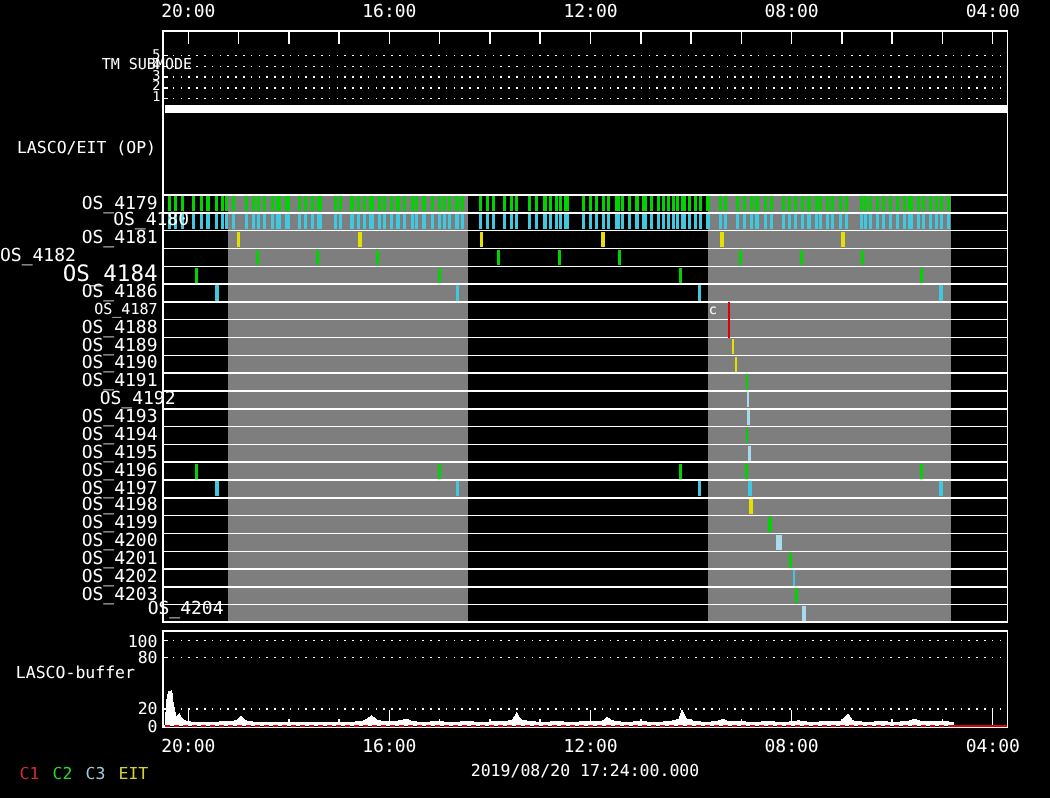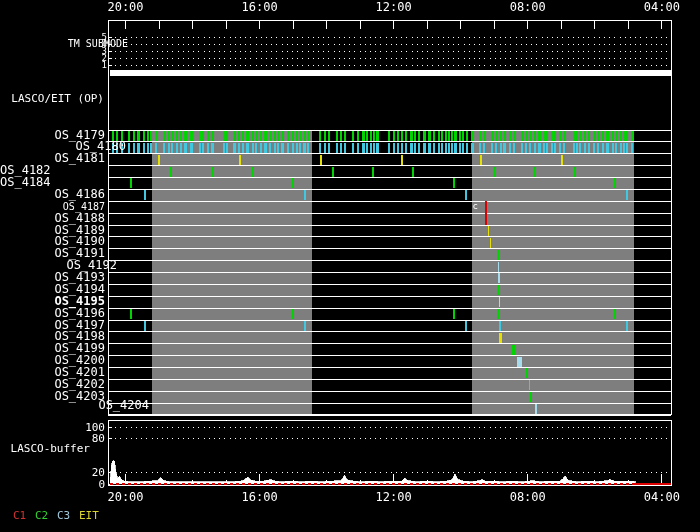--- a/index.html
+++ b/index.html
@@ -382,31 +382,31 @@
       <div class="axlab" style="position: absolute; left: 368.66px; top: 2px; width: 50px; text-align: center; font-size: 12px; line-height: 11px;">12:00</div>
       <div class="axlab" style="position: absolute; left: 368.66px; top: 492px; width: 50px; text-align: center; font-size: 12px; line-height: 11px;">12:00</div>
       <div class="axlab" style="position: absolute; left: 502.74px; top: 2px; width: 50px; text-align: center; font-size: 12px; line-height: 11px;">08:00</div>
       <div class="axlab" style="position: absolute; left: 502.74px; top: 492px; width: 50px; text-align: center; font-size: 12px; line-height: 11px;">08:00</div>
       <div class="axlab" style="position: absolute; left: 636.82px; top: 2px; width: 50px; text-align: center; font-size: 12px; line-height: 11px;">04:00</div>
       <div class="axlab" style="position: absolute; left: 636.82px; top: 492px; width: 50px; text-align: center; font-size: 12px; line-height: 11px;">04:00</div>
       <div style="position: absolute; left: 0px; top: 129.5px; width: 105px; text-align: right; font-size: 12px; line-height: 11.875px;">OS_4179</div>
       <div style="position: absolute; left: 0px; top: 141.375px; width: 105px; text-align: right; font-size: 12px; line-height: 11.875px; margin-left: 21px;">OS_4180</div>
       <div style="position: absolute; left: 0px; top: 153.25px; width: 105px; text-align: right; font-size: 12px; line-height: 11.875px;">OS_4181</div>
       <div style="position: absolute; left: 0px; top: 165.125px; width: 105px; text-align: left; font-size: 12px; line-height: 11.875px;">OS_4182</div>
-      <div style="position: absolute; left: 0px; top: 177px; width: 105px; text-align: left; font-size: 12px; line-height: 11.875px;">OS_4184</div>
+      <div style="position: absolute; left: 0px; top: 177px; width: 105px; text-align: right; font-size: 15px; line-height: 11.875px;">OS_4184</div>
       <div style="position: absolute; left: 0px; top: 188.875px; width: 105px; text-align: right; font-size: 12px; line-height: 11.875px;">OS_4186</div>
       <div style="position: absolute; left: 0px; top: 200.75px; width: 105px; text-align: right; font-size: 10px; line-height: 11.875px;">OS_4187</div>
       <div style="position: absolute; left: 0px; top: 212.625px; width: 105px; text-align: right; font-size: 12px; line-height: 11.875px;">OS_4188</div>
       <div style="position: absolute; left: 0px; top: 224.5px; width: 105px; text-align: right; font-size: 12px; line-height: 11.875px;">OS_4189</div>
       <div style="position: absolute; left: 0px; top: 236.375px; width: 105px; text-align: right; font-size: 12px; line-height: 11.875px;">OS_4190</div>
       <div style="position: absolute; left: 0px; top: 248.25px; width: 105px; text-align: right; font-size: 12px; line-height: 11.875px;">OS_4191</div>
       <div style="position: absolute; left: 12px; top: 260.125px; width: 105px; text-align: right; font-size: 12px; line-height: 11.875px;">OS_4192</div>
       <div style="position: absolute; left: 0px; top: 272px; width: 105px; text-align: right; font-size: 12px; line-height: 11.875px;">OS_4193</div>
       <div style="position: absolute; left: 0px; top: 283.875px; width: 105px; text-align: right; font-size: 12px; line-height: 11.875px;">OS_4194</div>
-      <div style="position: absolute; left: 0px; top: 295.75px; width: 105px; text-align: right; font-size: 12px; line-height: 11.875px; font-weight: bold;">OS_4195</div>
+      <div style="position: absolute; left: 0px; top: 295.75px; width: 105px; text-align: right; font-size: 12px; line-height: 11.875px;">OS_4195</div>
       <div style="position: absolute; left: 0px; top: 307.625px; width: 105px; text-align: right; font-size: 12px; line-height: 11.875px;">OS_4196</div>
       <div style="position: absolute; left: 0px; top: 319.5px; width: 105px; text-align: right; font-size: 12px; line-height: 11.875px;">OS_4197</div>
       <div style="position: absolute; left: 0px; top: 331.375px; width: 105px; text-align: right; font-size: 12px; line-height: 11.875px;">OS_4198</div>
       <div style="position: absolute; left: 0px; top: 343.25px; width: 105px; text-align: right; font-size: 12px; line-height: 11.875px;">OS_4199</div>
       <div style="position: absolute; left: 0px; top: 355.125px; width: 105px; text-align: right; font-size: 12px; line-height: 11.875px;">OS_4200</div>
       <div style="position: absolute; left: 0px; top: 367px; width: 105px; text-align: right; font-size: 12px; line-height: 11.875px;">OS_4201</div>
       <div style="position: absolute; left: 0px; top: 378.875px; width: 105px; text-align: right; font-size: 12px; line-height: 11.875px;">OS_4202</div>
       <div style="position: absolute; left: 0px; top: 390.75px; width: 105px; text-align: right; font-size: 12px; line-height: 11.875px;">OS_4203</div>
       <div style="position: absolute; left: 0px; top: 400px; width: 105px; text-align: right; font-size: 12px; line-height: 11.875px; padding-left: 44px;">OS_4204</div>
       <div style="position: absolute; left: 0px; top: 31.5px; width: 107px; text-align: right; font-size: 9px; line-height: 11px;">5</div>
@@ -415,19 +415,20 @@
       <div style="position: absolute; left: 0px; top: 53.1px; width: 107px; text-align: right; font-size: 9px; line-height: 11px;">2</div>
       <div style="position: absolute; left: 0px; top: 60.3px; width: 107px; text-align: right; font-size: 9px; line-height: 11px;">1</div>
       <div style="position: absolute; left: 0px; top: 421.5px; width: 105px; text-align: right; font-size: 11px; line-height: 11px;">100</div>
       <div style="position: absolute; left: 0px; top: 432.9px; width: 105px; text-align: right; font-size: 11px; line-height: 11px;">80</div>
       <div style="position: absolute; left: 0px; top: 467.1px; width: 105px; text-align: right; font-size: 11px; line-height: 11px;">20</div>
       <div style="position: absolute; left: 0px; top: 478.5px; width: 105px; text-align: right; font-size: 11px; line-height: 11px;">0</div>
     </div>
   <div class="lbl" id="lbl-tm">TM SUBMODE</div>
   <div class="lbl" id="lbl-op">LASCO/EIT (OP)</div>
   <div class="lbl" id="lbl-buf">LASCO-buffer</div>
+  <div class="lbl" id="lbl-date">2019/08/20 17:24:00.000</div>
   <div id="legend">
       <div class="legend-item" style="left: 13px; color: rgb(208, 48, 48);">C1</div>
       <div class="legend-item" style="left: 35px; color: rgb(47, 210, 47);">C2</div>
       <div class="legend-item" style="left: 57px; color: rgb(160, 200, 220);">C3</div>
       <div class="legend-item" style="left: 79px; color: rgb(214, 210, 46);">EIT</div>
     </div>
 </div>
 
 </body></html>

